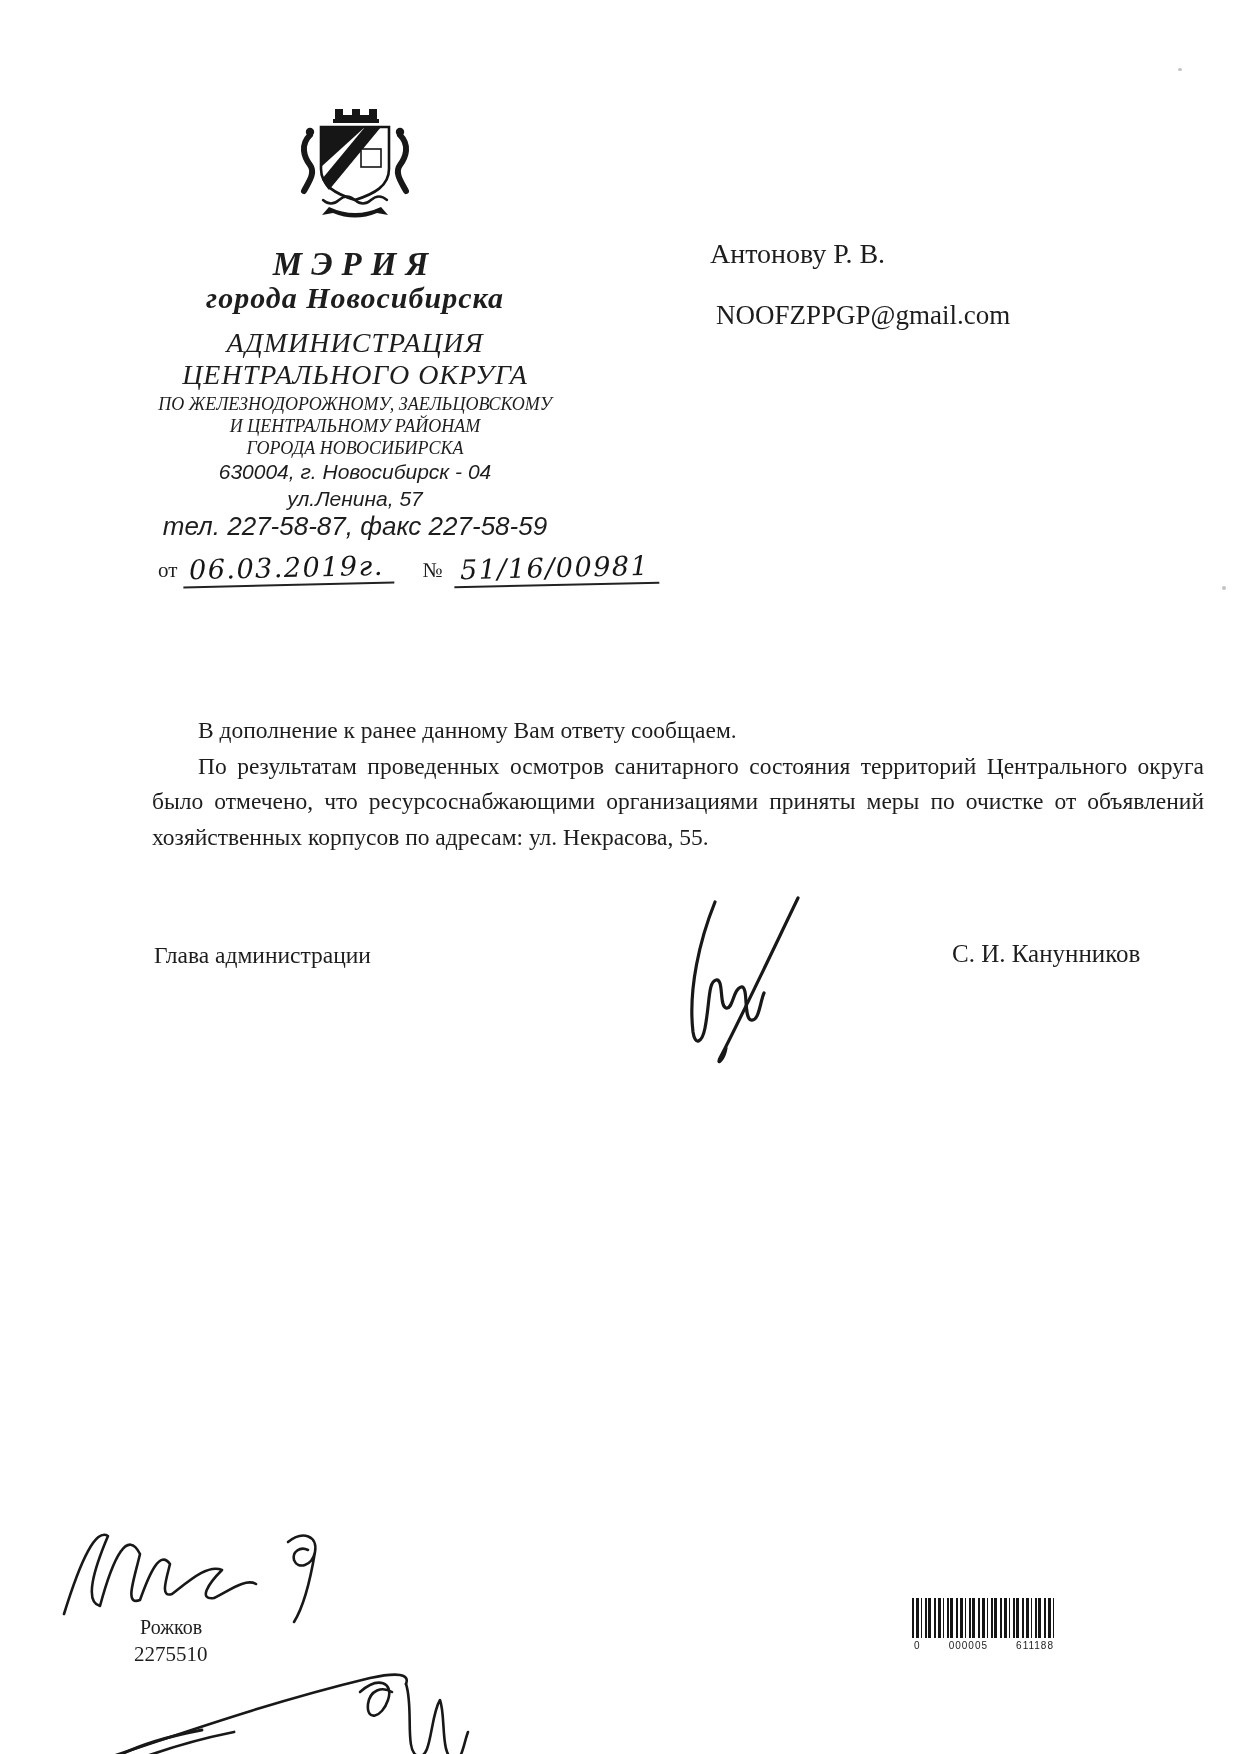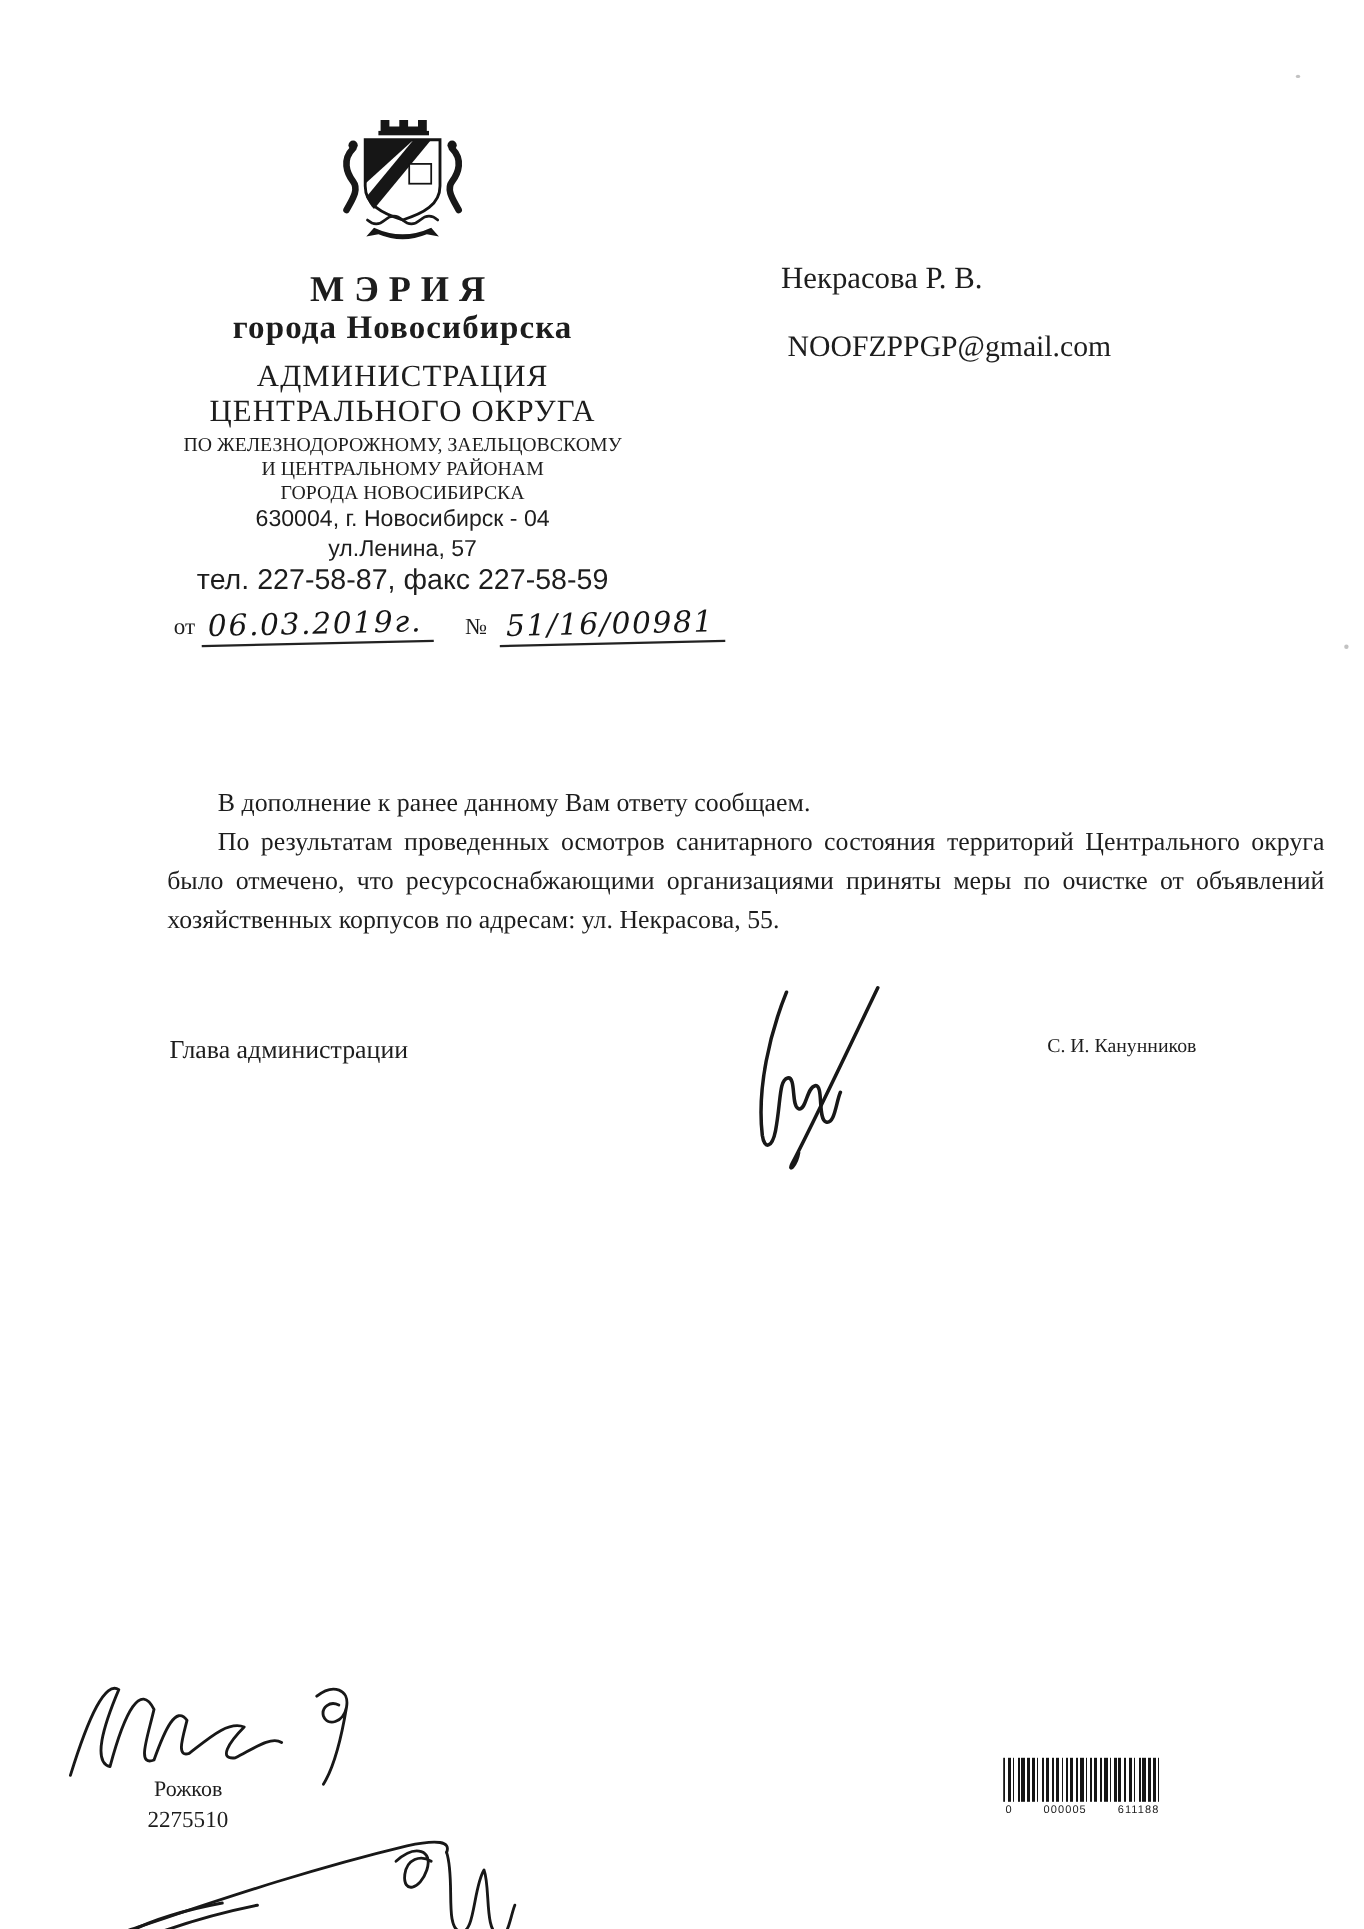--- a/index.html
+++ b/index.html
@@ -3,21 +3,21 @@
 <meta charset="utf-8">
 <style>
   * { margin:0; padding:0; box-sizing:border-box; }
   html,body { background:#e8e8e8; }
   .page {
     position:relative; width:1240px; height:1754px; margin:0 auto;
     background:#ffffff; overflow:hidden; color:#1d1d1d;
     font-family:"Liberation Serif","DejaVu Serif",serif;
   }
   .abs { position:absolute; }
-  .lh { left:150px; width:432px; text-align:center; position:absolute; }
+  .lh { left:139px; width:432px; text-align:center; position:absolute;font-style:italic; }
   .sans  { font-family:"Liberation Sans","DejaVu Sans",sans-serif; }
   .hand  {
     font-family:"DejaVu Serif",serif; font-style:italic;
     letter-spacing:1.5px; color:#161616;
   }
   .emblem-wrap { top:104px; display:flex; justify-content:center; }
   .l-org1 { top:246px; font-size:33px; font-weight:bold; letter-spacing:9px; }
   .l-org2 { top:281px; font-size:30px; font-weight:bold; letter-spacing:1px; }
   .l-div1 { top:327px; font-size:28px; letter-spacing:1px; }
   .l-div2 { top:359px; font-size:28px; letter-spacing:1px;text-align:center; }
@@ -34,21 +34,21 @@
   }
   .ref-out .nosign { font-size:21px; margin:0 6px 0 10px; }
   .ref-in { left:190px; top:612px; font-size:22px; white-space:nowrap; }
   .ref-in .u { border-bottom:2px solid #222; padding:0 6px 1px 2px; }
   .u-tail { display:inline-block; width:30px; border-bottom:2px solid #222; height:24px; }
   .recipient-name  { left:710px; top:238px; font-size:28px; }
   .recipient-email { left:716px; top:300px; font-size:27px; }
   .body-text { left:152px; top:690px; width:1052px; font-size:23.5px; line-height:35.5px; text-align:justify;margin-top:23px; }
   .body-text p { text-indent:46px; }
   .sign-title { left:154px; top:942px; font-size:23.5px; }
-  .sign-name  { left:952px; top:940px; font-size:18px; }
+  .sign-name  { left:952px; top:940px; font-size:25px; }
   .sig-main { left:660px; top:894px; }
   .exec-sig { left:56px; top:1514px; }
   .exec-name  { left:140px; top:1616px; font-size:20px; }
   .exec-phone { left:134px; top:1642px; font-size:21px; }
   .sig-2 { left:110px; top:1660px; }
   .barcode-wrap { left:912px; top:1598px; width:144px; }
   .barcode-bars {
     height:40px; width:144px;
     background:repeating-linear-gradient(90deg,
       #151515 0px, #151515 2px, transparent 2px, transparent 4px,
@@ -97,21 +97,21 @@
   <div class="lh l-org2">города Новосибирска</div>
   <div class="lh l-div1">АДМИНИСТРАЦИЯ</div>
   <div class="lh l-div2">ЦЕНТРАЛЬНОГО ОКРУГА</div>
   <div class="lh l-dst1">ПО ЖЕЛЕЗНОДОРОЖНОМУ, ЗАЕЛЬЦОВСКОМУ</div>
   <div class="lh l-dst2">И ЦЕНТРАЛЬНОМУ РАЙОНАМ</div>
   <div class="lh l-dst3">ГОРОДА НОВОСИБИРСКА</div>
   <div class="lh l-adr1 sans">630004, г. Новосибирск - 04</div>
   <div class="lh l-adr2 sans">ул.Ленина, 57</div>
   <div class="lh l-tel sans">тел. 227-58-87, факс 227-58-59</div>
 
-  <div class="abs recipient-name">Некрасова Р. В.</div>
+  <div class="abs recipient-name">Антонову Р. В.</div>
   <div class="abs recipient-email">NOOFZPPGP@gmail.com</div>
 
   <div class="abs ref-out">
     <span>от</span>
     <span class="hand hw">06.03.2019г.</span>
     <span class="nosign">№</span>
     <span class="hand hw">51/16/00981</span>
   </div>
 
 

